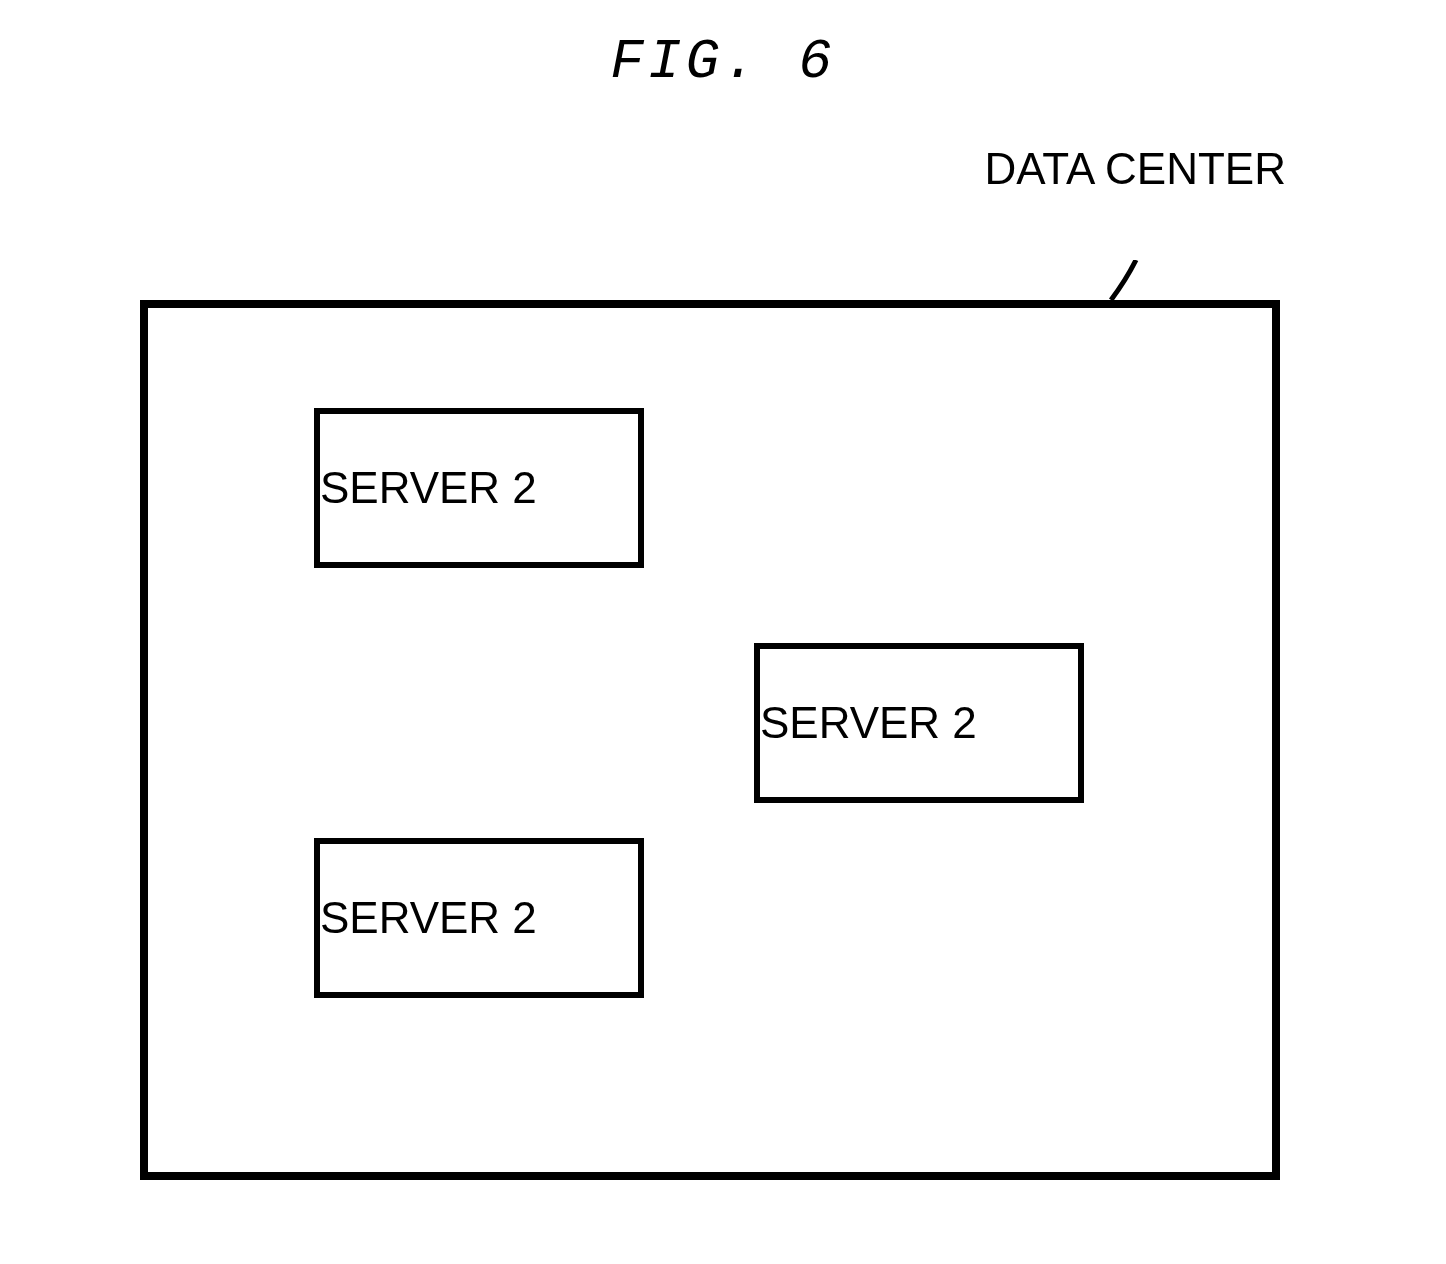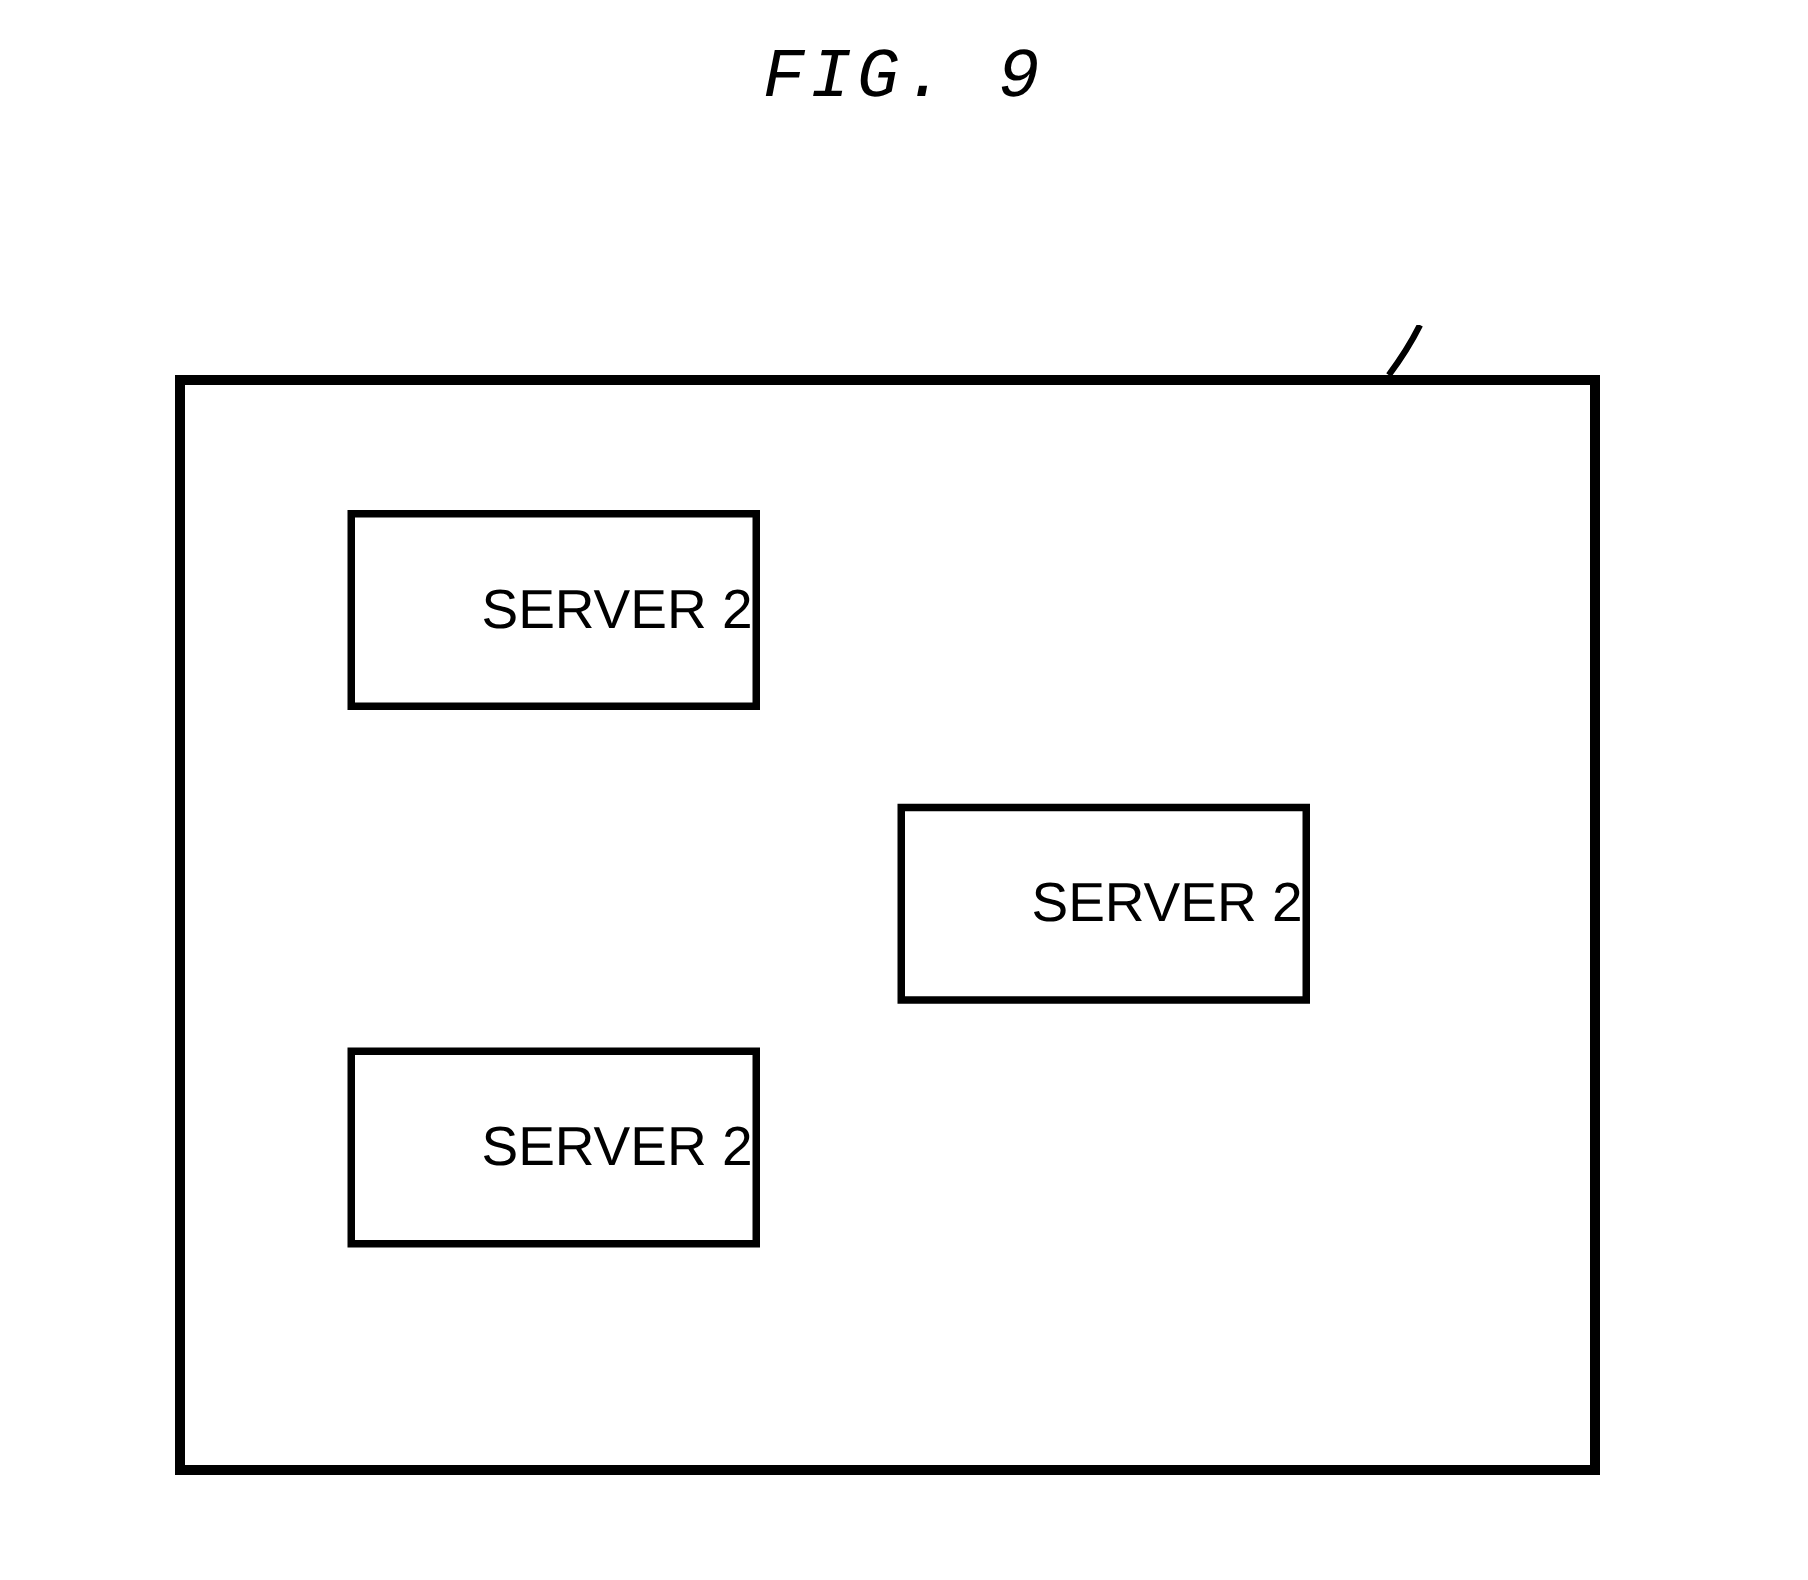--- a/index.html
+++ b/index.html
@@ -49,43 +49,45 @@
       background: white;
     }
     .server-box {
       position: absolute;
       width: 330px;
       height: 160px;
       border: 6px solid black;
       background: white;
       display: flex;
       align-items: center;
-      justify-content: flex-end;
+      justify-content: flex-start;
       font-size: 44px;
       font-family: Arial, sans-serif;
+      margin-left: 36px;
     }
     .server-1 {
       top: 100px;
       left: 130px;
     }
     .server-2 {
       top: 335px;
       left: 570px;
     }
     .server-3 {
       top: 530px;
       left: 130px;
     }
   </style>
 </head>
 <body>
 
-<div class="figure-title">FIG. 9</div>
+<div class="figure-title">FIG. 6</div>
 
 <div class="container-label">
+  <div>DATA CENTER</div>
 </div>
 
 <svg class="leader-line" width="60" height="50" viewBox="0 0 60 50">
   <path d="M 30 0 Q 20 20 5 40" stroke="black" stroke-width="5" fill="none"></path>
 </svg>
 
 <div class="data-center-box">
   <div class="server-box server-1">
     <span>SERVER 2</span>
   </div>

